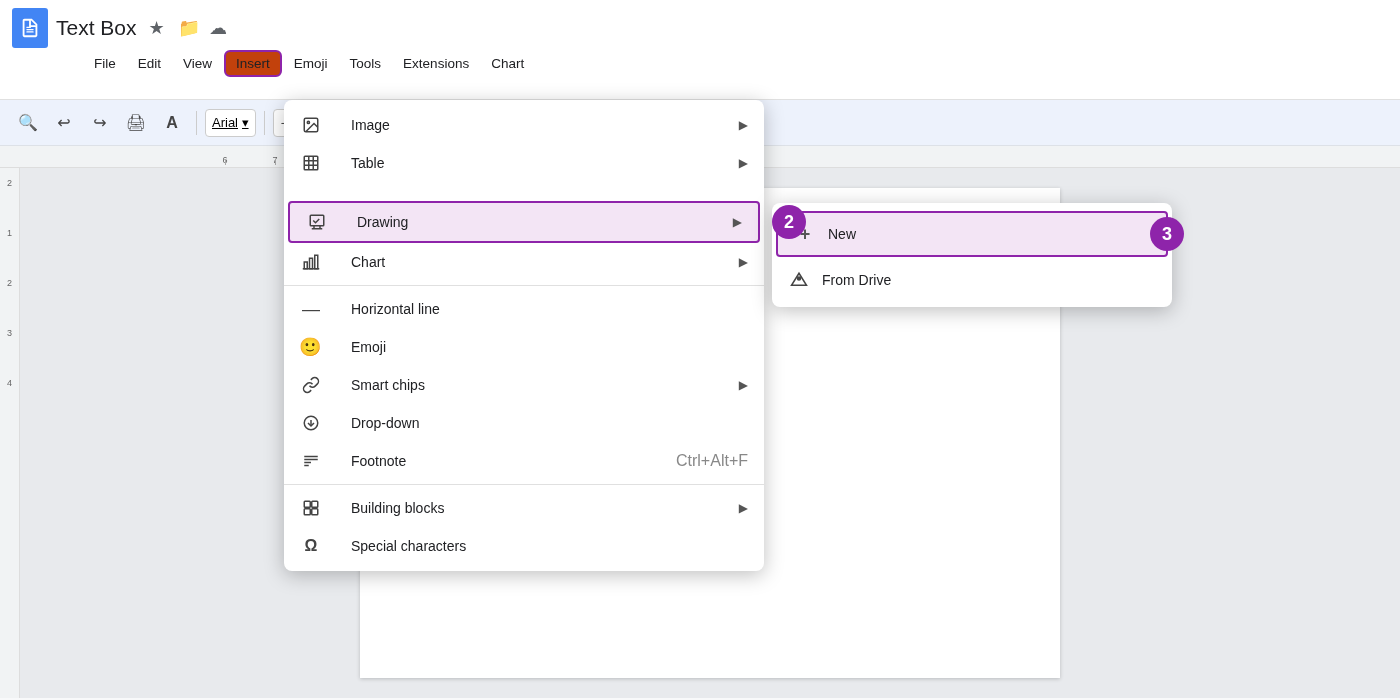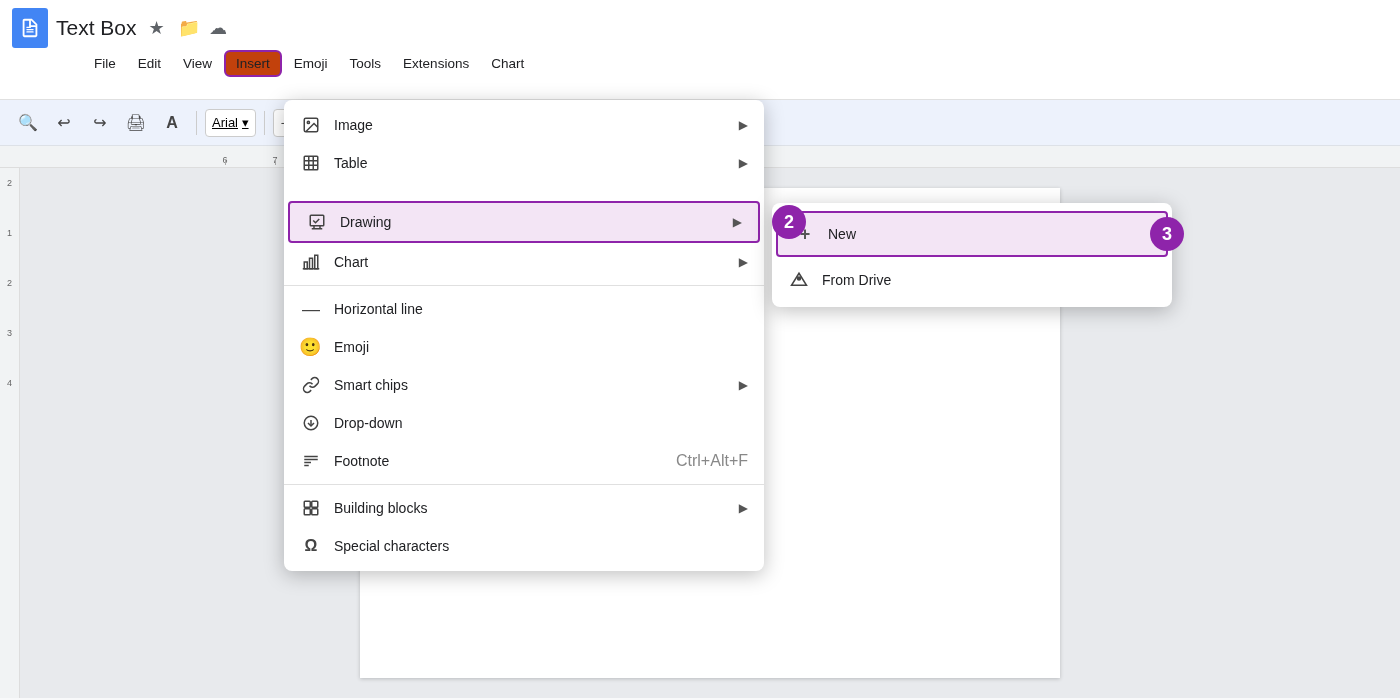--- a/index.html
+++ b/index.html
@@ -263,21 +263,21 @@
       padding: 6px 0;
     }
 
     .menu-option {
       display: flex;
       align-items: center;
       padding: 8px 16px;
       cursor: pointer;
       font-size: 14px;
       color: #202124;
-      gap: 12px;
+      gap: 29px;
       position: relative;
     }
     .menu-option.highlighted {
       background: #f3e5f5;
       border: 2px solid #8e24aa;
       border-radius: 4px;
       margin: 0 4px;
     }
 
     .menu-option-icon {

